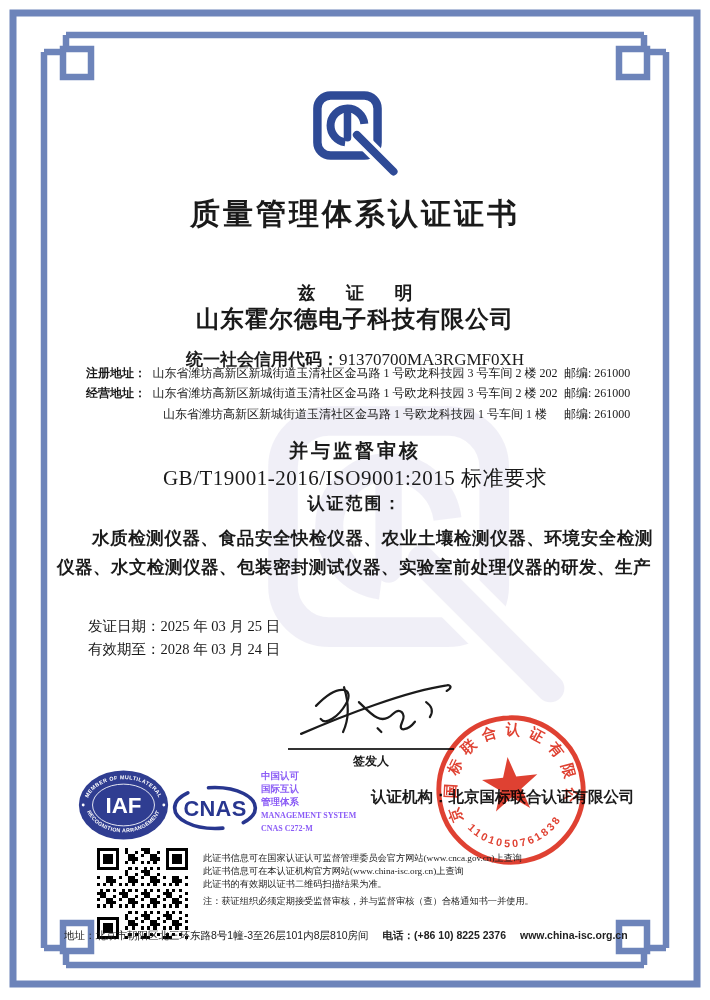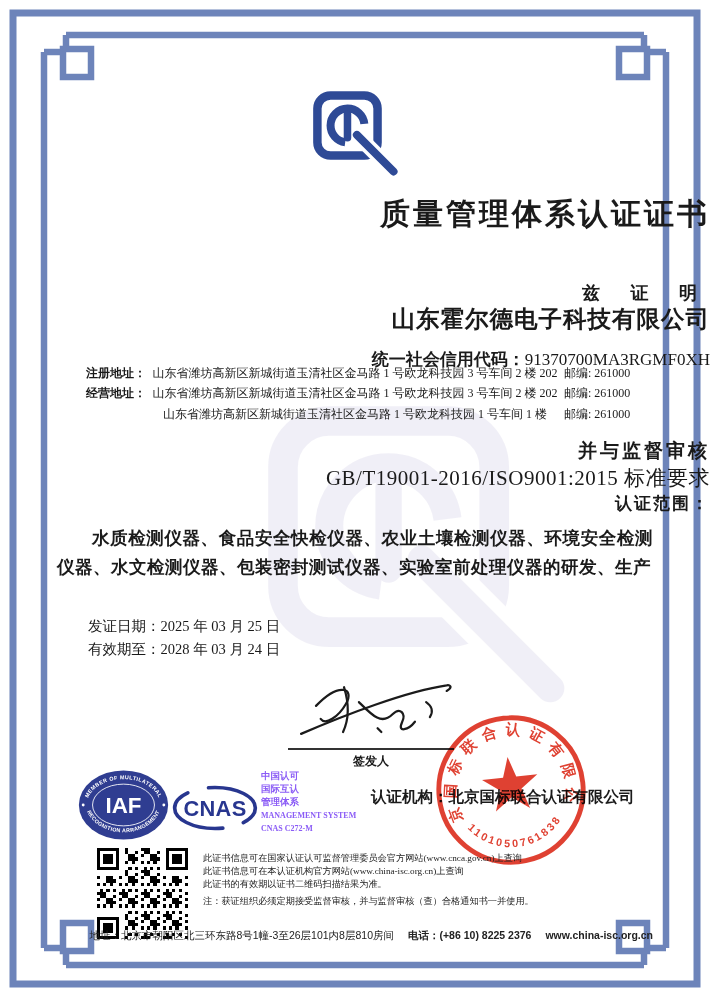--- a/index.html
+++ b/index.html
@@ -2,21 +2,21 @@
 <html><head>
 <meta charset="utf-8">
 <style>
   html,body{margin:0;padding:0;background:#888;}
   .page{
     position:relative;width:710px;height:1000px;background:#ffffff;
     font-family:"Liberation Serif","DejaVu Serif",serif;color:#1a1a1a;
     overflow:hidden;margin:0 auto;
   }
   .abs{position:absolute;}
-  .ctr{left:0;right:0;text-align:right;}
+  .ctr{left:0;right:0;text-align:center;}
   .sans{font-family:"Liberation Sans","DejaVu Sans",sans-serif;}
   svg{display:block;}
 
   .border-svg{left:0;top:0;}
   .watermark{left:250px;top:388px;width:330px;height:330px;color:#7a6fb4;opacity:.10;}
   .logo{left:308px;top:86px;width:94px;height:94px;color:#2e4a96;}
 
   .title{top:194px;font-size:30px;font-weight:bold;letter-spacing:3px;}
   .certno{top:258px;font-size:14.5px;}
   .certno .lbl{letter-spacing:1px;}
@@ -50,21 +50,21 @@
   .acc-text .zh{font-size:9.5px;font-weight:bold;}
   .acc-text .en{font-size:8px;font-weight:bold;font-family:Liberation Serif, serif;}
 
   .body-line{left:371px;top:787px;font-size:15.5px;font-weight:bold;white-space:nowrap;}
   .stamp-svg{left:433px;top:712px;width:156px;height:156px;mix-blend-mode:multiply;opacity:.95;}
 
   .qr-svg{left:97px;top:848px;width:91px;height:91px;}
   .notes{left:203px;top:852px;width:440px;font-size:9.2px;line-height:13.2px;font-weight:500;color:#222;}
   .notes .n4{margin-top:3px;}
 
-  .footer{left:64px;top:929px;right:57px;font-size:10.5px;white-space:nowrap;color:#222;text-align:right;}
+  .footer{left:64px;top:929px;right:57px;font-size:10.5px;white-space:nowrap;color:#222;}
   .footer .b{font-weight:bold;}
   .footer .gap{display:inline-block;width:14px;}
 </style>
 </head>
 <body>
 
 <div class="page">
 
   <svg class="abs border-svg" width="710" height="1000" viewBox="0 0 710 1000">
     <g fill="none" stroke="#6d84ba">

